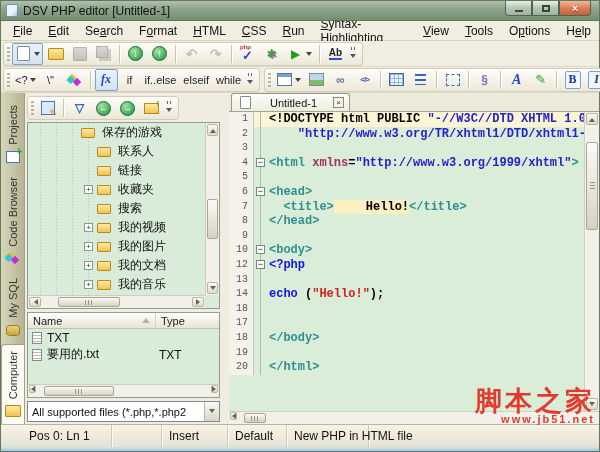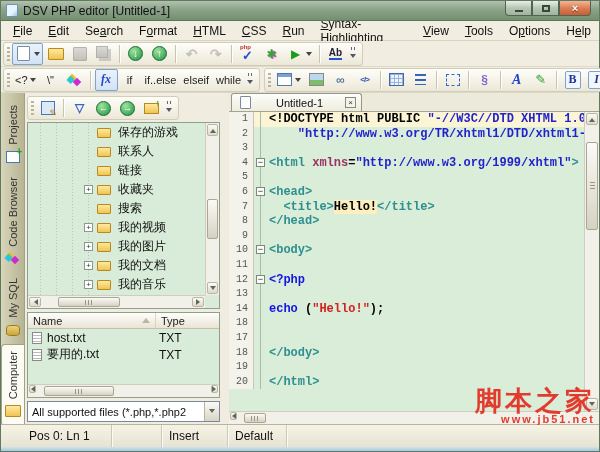--- a/index.html
+++ b/index.html
@@ -159,21 +159,21 @@
   .filter-box { flex:1; border:1px solid #7a8a9a; background:#fff; display:flex; align-items:center; }
   .filter-text { flex:1; font-size:11px; padding:0 4px; white-space:nowrap; overflow:hidden; color:#111; }
   .filter-dd { width:15px; height:100%; background:linear-gradient(#fbfaf6,#d8d4c4); border-left:1px solid #b9b5a2;
     display:flex; align-items:center; justify-content:center; }
 
   .splitter { width:6px; flex:none; background:#f0ede0; }
 
   
   .editor { flex:1; min-width:0; display:flex; flex-direction:column; position:relative; }
   .tabbar { height:19px; flex:none; background:#eceadb; border-bottom:1px solid #a7a492; display:flex; align-items:flex-end; padding-left:2px; }
-  .etab { height:18px; display:flex; align-items:center; gap:22px; padding:0 5px; background:linear-gradient(#fefefb,#ececde);
+  .etab { height:18px; display:flex; align-items:center; gap:16px; padding:0 5px; background:linear-gradient(#fefefb,#ececde);
     border:1px solid #9a978a; border-bottom:none; border-radius:3px 3px 0 0; font-size:11px; color:#111; }
   .etab .i-page::after { width:9px; height:11px; }
   .tab-close { width:11px; height:11px; border:1px solid #8a8a7a; background:#f4f3ec; font-size:8px; line-height:9px; text-align:center; color:#333; }
   .codewrap { flex:1; min-height:0; position:relative; background:#d9edd9; }
   .code-viewport { position:absolute; left:0; top:0; right:15px; bottom:0; overflow:hidden; }
   .cl { display:flex; height:14.6px; line-height:14.6px; }
   .ln { width:25px; flex:none; text-align:right; padding-right:5px; background:#f3f3ec; color:#555;
     font-family:"Liberation Mono",monospace; font-size:10px; border-right:1px solid #c6c6bc; }
   .rest { flex:1; display:flex; min-width:0; background:#d9edd9; }
   .cl.current .rest { background:#fcf5d5; }
@@ -182,21 +182,21 @@
   .fbox { position:absolute; left:2px; top:2px; width:9px; height:9px; background:#fbfdf8; border:1px solid #7a8a7a;
     font-size:9px; line-height:7px; text-align:center; color:#222; }
   .codeline { flex:1; min-width:0; white-space:pre; overflow:hidden; font-family:"Liberation Mono",monospace; font-size:12px; font-weight:bold; color:#000; padding-left:2px; }
   .tk-k { color:#000; }
   .tk-s { color:#2222cc; }
   .tk-t { color:#2e8f8f; }
   .tk-a { color:#993366; }
   .tk-p { color:#1414e6; }
   .tk-r { color:#d42020; }
   .tk-n { color:#000; }
-  .tk-hl { color:#000; background:#fcefc0; }
+  .tk-hl { color:#000; background:#fcefc0;padding-left:32px; }
   .ehscroll { height:13px; flex:none; background:#f1f1ea; border-top:1px solid #cfcfc0; position:relative; }
 
   
   .statusbar { height:23px; flex:none; background:linear-gradient(#f6f3e6,#e7e3d3); border-top:1px solid #b8b4a4; display:flex; align-items:stretch;padding-left:21px; }
   .scell { display:flex; align-items:center; padding:0 7px; font-size:12px; color:#111; border-right:1px solid #cdc9b8; box-shadow:1px 0 0 #fbfaf3; white-space:nowrap; }
   .scell:nth-child(1){ width:90px; } .scell:nth-child(2){ width:50px; } .scell:nth-child(3){ width:66px; }
   .scell:nth-child(4){ width:59px; } .scell:nth-child(5){ width:82px; } .scell:nth-child(6){ flex:1; border-right:none; }
   .bottomedge { height:4px; flex:none; background:linear-gradient(#cfe3ef,#a9c8da); }
 
   
@@ -411,21 +411,21 @@
             <button class="tbbtn">
               <span class="ico i-folder-up"></span>
             </button>
             <div class="tbovf"></div>
           </div>
       </div>
 
       <div class="explorer">
         <div class="tree-viewport">
           <div id="tree-rows">
-              <div class="trow" style="padding-left: 56px;">
+              <div class="trow" style="padding-left: 40px;">
                 <span class="plus empty"></span>
                 <span class="tico"></span>
                 <span class="tlabel">保存的游戏</span>
               </div>
               <div class="trow" style="padding-left: 56px;">
                 <span class="plus empty"></span>
                 <span class="tico"></span>
                 <span class="tlabel">联系人</span>
               </div>
               <div class="trow" style="padding-left: 56px;">
@@ -494,21 +494,20 @@
             <span>Name</span>
             <span class="sort-tri"></span>
           </div>
           <div class="fl-col">
             <span>Type</span>
           </div>
         </div>
         <div id="file-rows">
             <div class="frow">
               <span class="fico"></span>
-              <span class="fname">host.txt</span>
               <span class="ftype">TXT</span>
             </div>
             <div class="frow">
               <span class="fico"></span>
               <span class="fname">要用的.txt</span>
               <span class="ftype">TXT</span>
             </div>
           </div>
         <div class="fl-hscroll">
           <div class="sb-btn" style="left:1px">
@@ -615,27 +614,20 @@
             <div class="cl">
               <span class="ln">10</span>
               <div class="rest">
                 <span class="fm">
                   <span class="fbox">−</span>
                 </span>
                 <span class="codeline"><span class="tk-t">&lt;body&gt;</span></span>
               </div>
             </div>
             <div class="cl">
-              <span class="ln">11</span>
-              <div class="rest">
-                <span class="fm"></span>
-                <span class="codeline"></span>
-              </div>
-            </div>
-            <div class="cl">
               <span class="ln">12</span>
               <div class="rest">
                 <span class="fm">
                   <span class="fbox">−</span>
                 </span>
                 <span class="codeline"><span class="tk-p">&lt;?php</span></span>
               </div>
             </div>
             <div class="cl">
               <span class="ln">13</span>
@@ -708,20 +700,21 @@
           </div>
       </div>
     </div>
   </div>
 
   <div class="statusbar" id="statusbar">
       <div class="scell">Pos 0: Ln 1</div>
       <div class="scell"></div>
       <div class="scell">Insert</div>
       <div class="scell">Default</div>
+      <div class="scell">New PHP in HTML file</div>
     </div>
   <div class="bottomedge"></div>
 
   <div class="watermark">
     <div class="wm-big">脚本之家</div>
     <div class="wm-small">www.jb51.net</div>
   </div>
 </div>
 
 </body></html>

